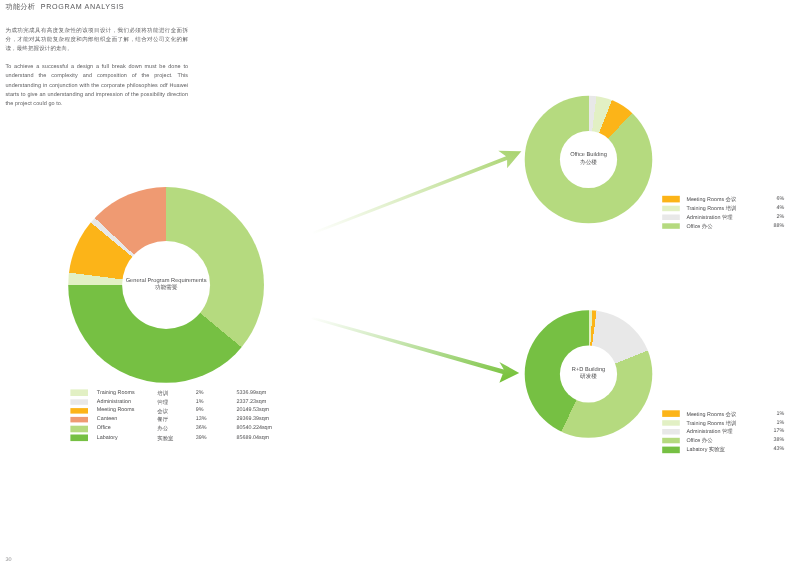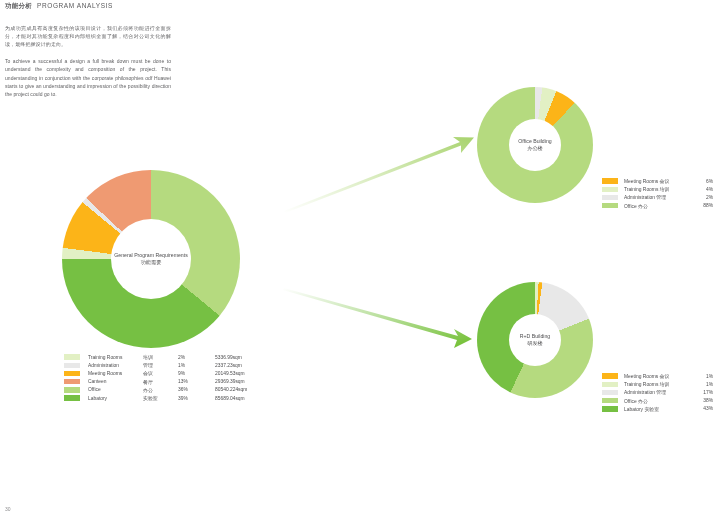--- a/index.html
+++ b/index.html
@@ -5,21 +5,21 @@
   html,body{margin:0;padding:0;}
   body{
     width:714px;height:521px;background:#ffffff;
     font-family:"Liberation Sans","DejaVu Sans",sans-serif;
     color:#58585a;overflow:hidden;position:relative;
   }
   .page{position:relative;width:714px;height:521px;}
 
   
   .header{position:absolute;left:5px;top:2px;font-size:6.5px;letter-spacing:.25px;color:#58585a;white-space:nowrap;}
-  .header .cn{font-family:"DejaVu Sans",sans-serif;font-weight:bold;}
+  .header .cn{font-family:"DejaVu Sans",sans-serif;font-weight:normal;}
   .header .en{margin-left:5px;letter-spacing:.6px;}
 
   
   .intro{position:absolute;left:5px;top:24px;width:166px;}
   .intro p{margin:0;font-size:5px;line-height:8.1px;color:#5e5e60;text-align:justify;}
   .intro p.cn{font-family:"DejaVu Sans",sans-serif;letter-spacing:.1px;}
   .intro p.en{margin-top:9px;line-height:8.2px;letter-spacing:.05px;}
 
   
   .donut{position:absolute;border-radius:50%;}

